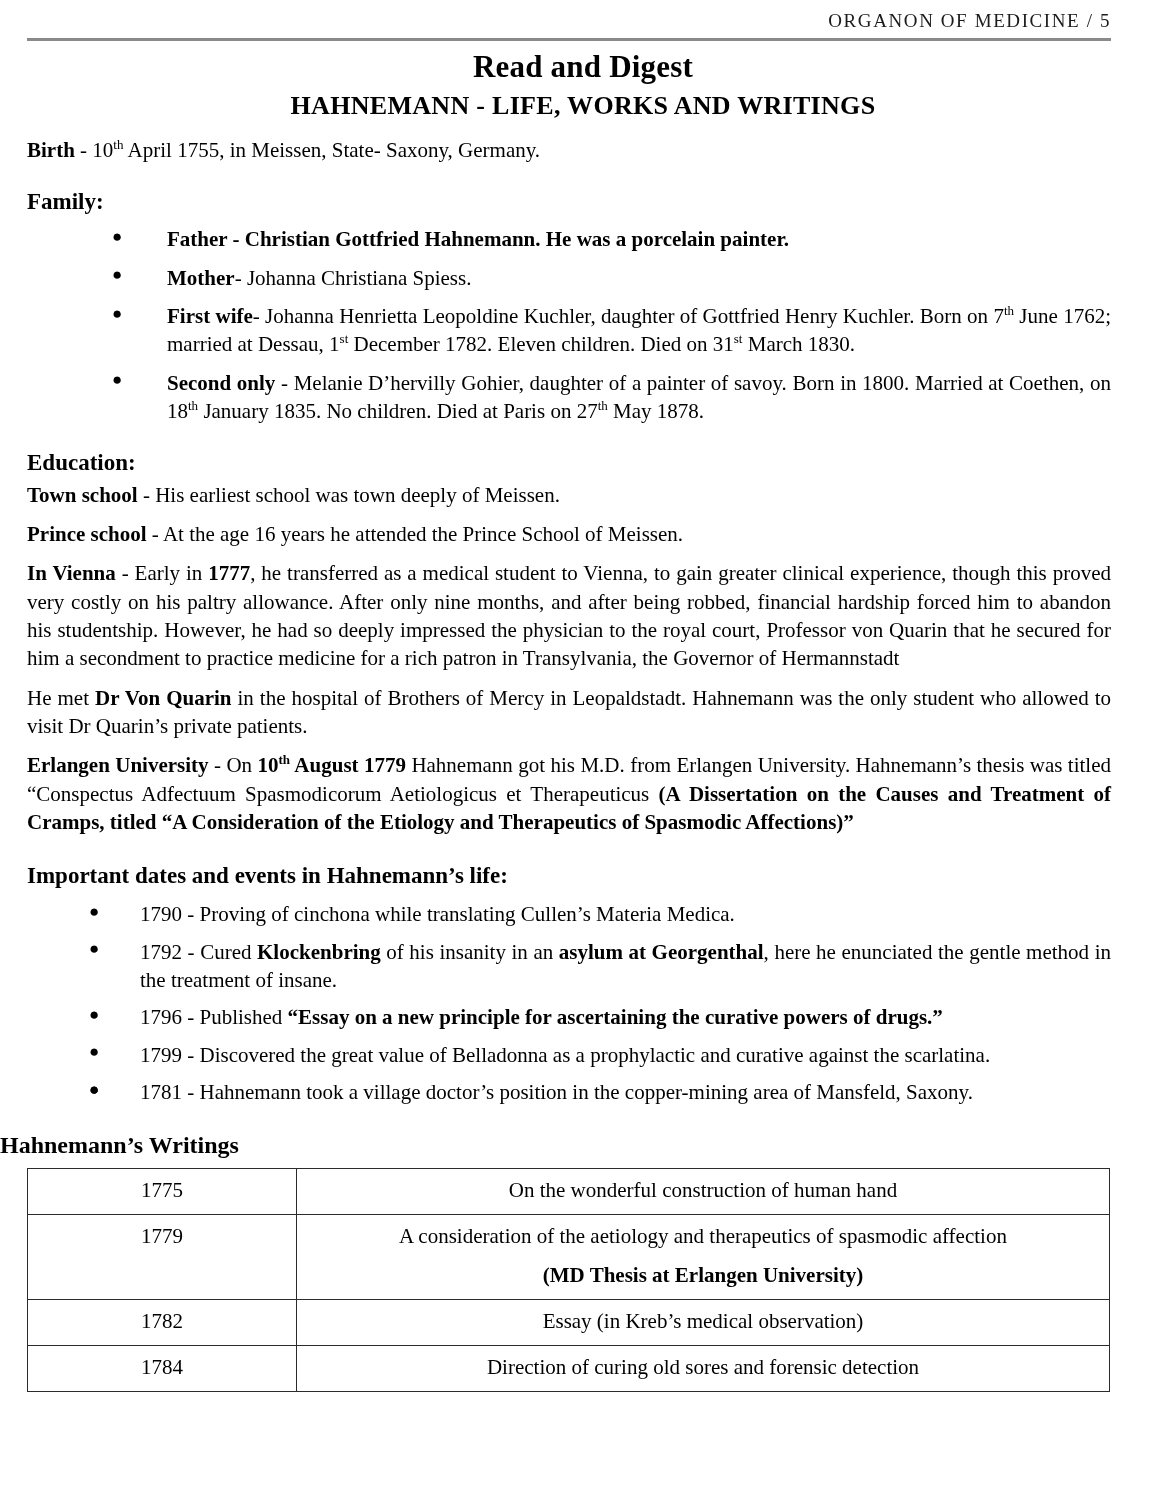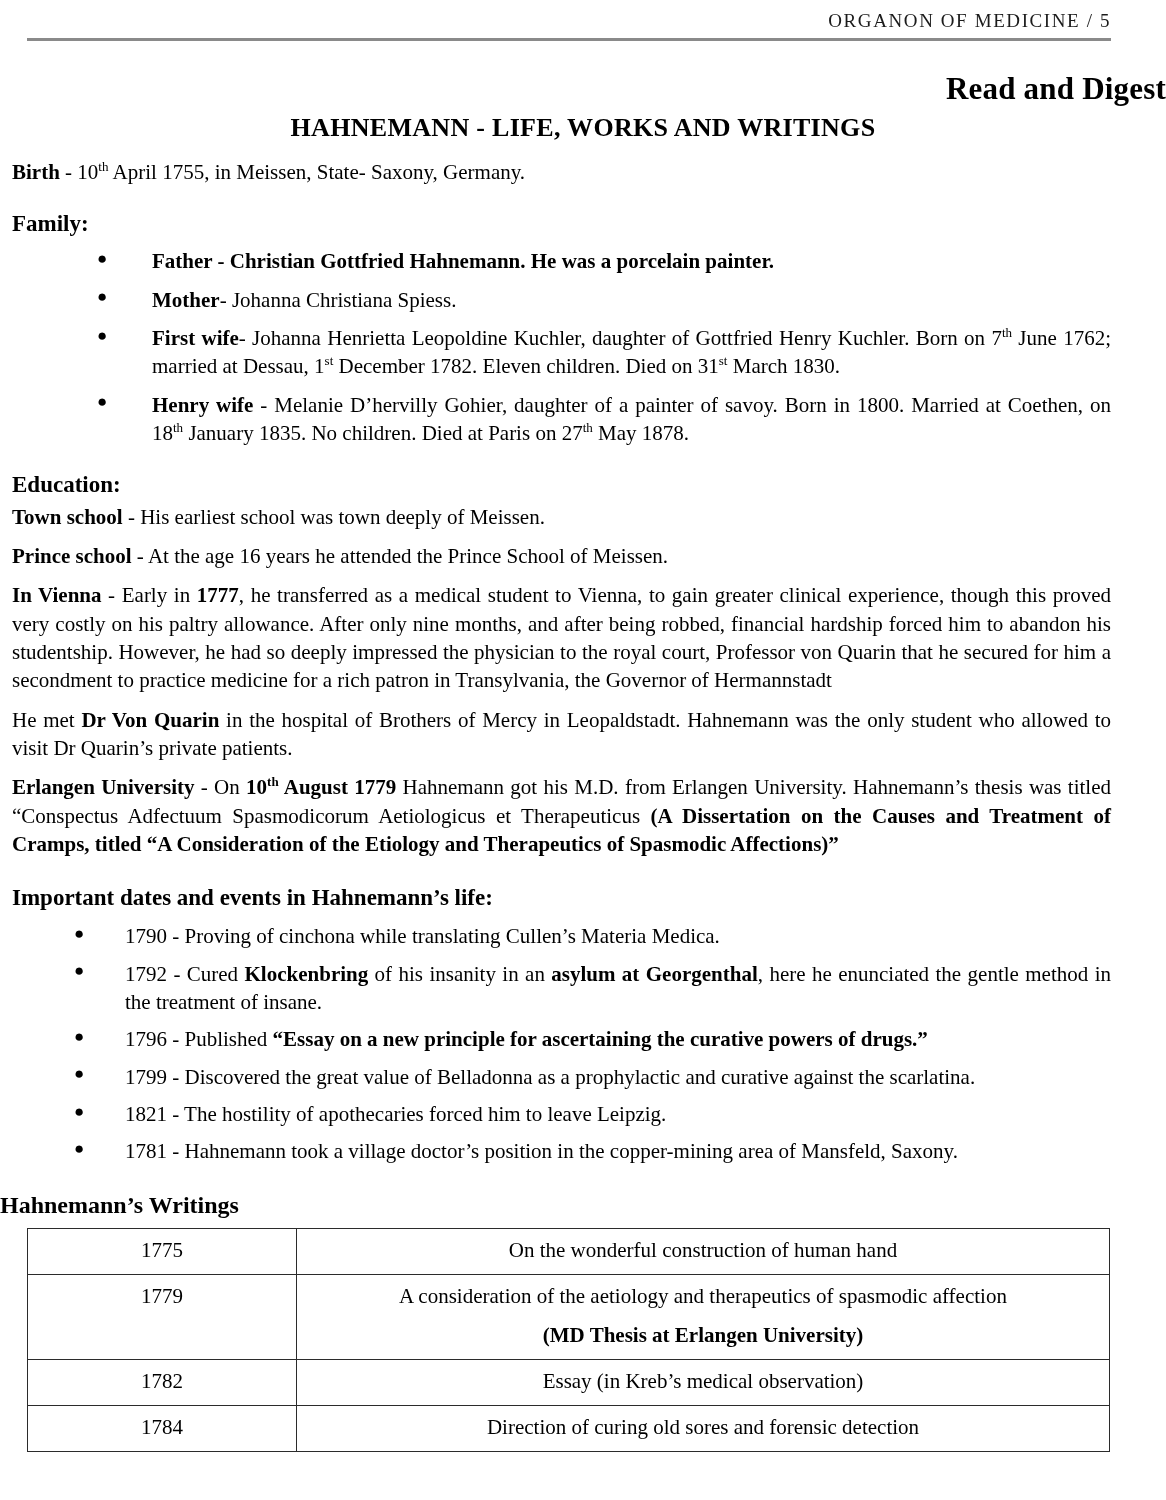--- a/index.html
+++ b/index.html
@@ -33,37 +33,37 @@
     font-family: "Liberation Serif", "DejaVu Serif", serif;
   }
   .head-rule {
     margin: 6px 55px 0 27px;
     height: 3px;
     background: #8a8a8a;
   }
 
   
   .doc-title {
-    text-align: right;
+    text-align: center;
     font-size: 31px;
     font-weight: bold;
-    margin: 30px 0 0 0;
+    margin: 8px 0 0 0;
     letter-spacing: 0.2px;
   }
   .doc-subtitle {
     text-align: center;
     font-size: 26px;
     font-weight: bold;
     margin: 6px 0 0 0;
     letter-spacing: 0.3px;
   }
 
   
   .body-wrap {
-    padding: 0 55px 0 12px;
+    padding: 0 55px 0 27px;
     font-size: 21px;
     line-height: 1.35;
   }
 
   .para {
     margin: 11px 0 0 0;
     text-align: justify;
     text-justify: inter-word;
   }
   .para.lead {
@@ -173,21 +173,21 @@
       <li>
         <span class="bullet">●</span><b>Father - Christian Gottfried Hahnemann. He was a porcelain painter.</b><span></span>
       </li>
       <li>
         <span class="bullet">●</span><b>Mother</b><span>- Johanna Christiana Spiess.</span>
       </li>
       <li>
         <span class="bullet">●</span><b>First wife</b><span>- Johanna Henrietta Leopoldine Kuchler, daughter of Gottfried Henry Kuchler. Born on 7</span><sup>th</sup><span> June 1762; married at Dessau, 1</span><sup>st</sup><span> December 1782. Eleven children. Died on 31</span><sup>st</sup><span> March 1830.</span>
       </li>
       <li>
-        <span class="bullet">●</span><b>Henry wife</b><span> - Melanie D’hervilly Gohier, daughter of a painter of savoy. Born in 1800. Married at Coethen, on 18</span><sup>th</sup><span> January 1835. No children. Died at Paris on 27</span><sup>th</sup><span> May 1878.</span>
+        <span class="bullet">●</span><b>Second only</b><span> - Melanie D’hervilly Gohier, daughter of a painter of savoy. Born in 1800. Married at Coethen, on 18</span><sup>th</sup><span> January 1835. No children. Died at Paris on 27</span><sup>th</sup><span> May 1878.</span>
       </li>
     </ul>
 
     <div class="section-head tight">Education:</div>
 
     <p class="para nojust" style="margin-top:2px;"><b>Town school</b><span> - His earliest school was town deeply of Meissen.</span></p>
 
     <p class="para nojust"><b>Prince school</b><span> - At the age 16 years he attended the Prince School of Meissen.</span></p>
 
 
@@ -206,21 +206,21 @@
       <li>
         <span class="bullet">●</span><span>1792 - Cured </span><b>Klockenbring</b><span> of his insanity in an </span><b>asylum at Georgenthal</b><span>, here he enunciated the gentle method in the treatment of insane.</span>
       </li>
       <li>
         <span class="bullet">●</span><span>1796 - Published </span><b>“Essay on a new principle for ascertaining the curative powers of drugs.”</b><span></span><b></b><span></span>
       </li>
       <li>
         <span class="bullet">●</span><span>1799 - Discovered the great value of Belladonna as a prophylactic and curative against the scarlatina.</span><b></b><span></span><b></b><span></span>
       </li>
       <li>
-        <span class="bullet">●</span><span>1821 - The hostility of apothecaries forced him to leave Leipzig.</span><b></b><span></span><b></b><span></span>
+        <span class="bullet">●</span><b></b><span></span><b></b><span></span>
       </li>
       <li>
         <span class="bullet">●</span><span>1781 - Hahnemann took a village doctor’s position in the copper-mining area of Mansfeld, Saxony.</span><b></b><span></span><b></b><span></span>
       </li>
     </ul>
 
   </div>
 
   <div class="table-title">Hahnemann’s Writings</div>
 

